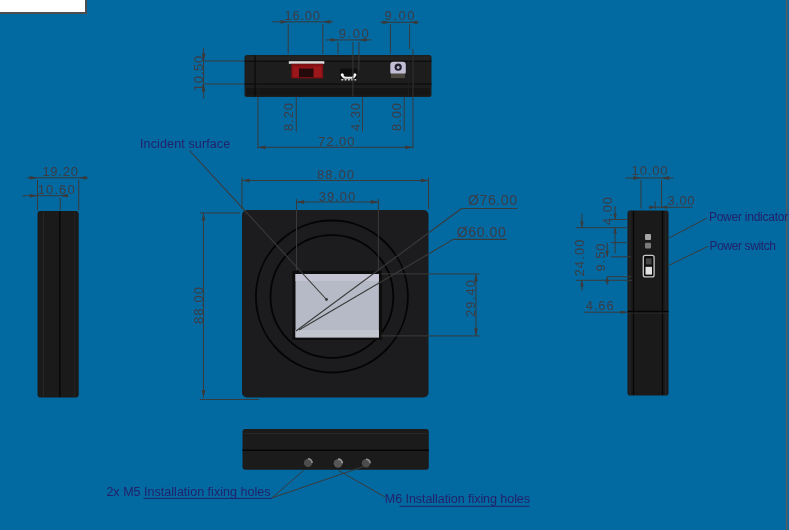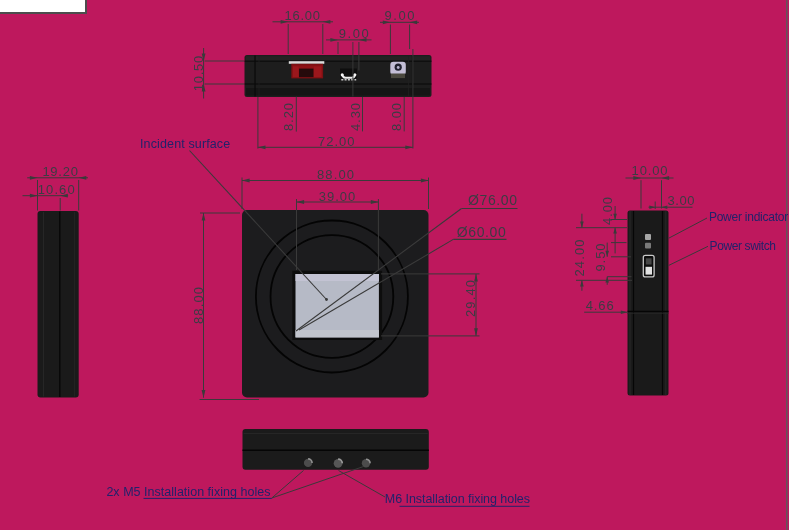--- a/index.html
+++ b/index.html
@@ -1,16 +1,16 @@
 <!DOCTYPE html>
 <html><head>
 <meta charset="utf-8">
 <style>
   html,body{margin:0;padding:0;background:#fff;}
-  #page{position:relative;width:789px;height:530px;background:#be185d;overflow:hidden;
+  #page{position:relative;width:789px;height:530px;background:#0369a1;overflow:hidden;
         font-family:"Liberation Sans", sans-serif;}
   svg{position:absolute;left:0;top:0;filter:blur(0.32px);}
   .dim{fill:#3c3c44;font-size:13px;font-family:"Liberation Sans",sans-serif;}
   .lbl{fill:#22226b;font-size:12.5px;font-family:"Liberation Sans",sans-serif;}
 </style>
 </head>
 <body>
 <div id="page">
 <svg width="789" height="530" viewBox="0 0 789 530">
 

